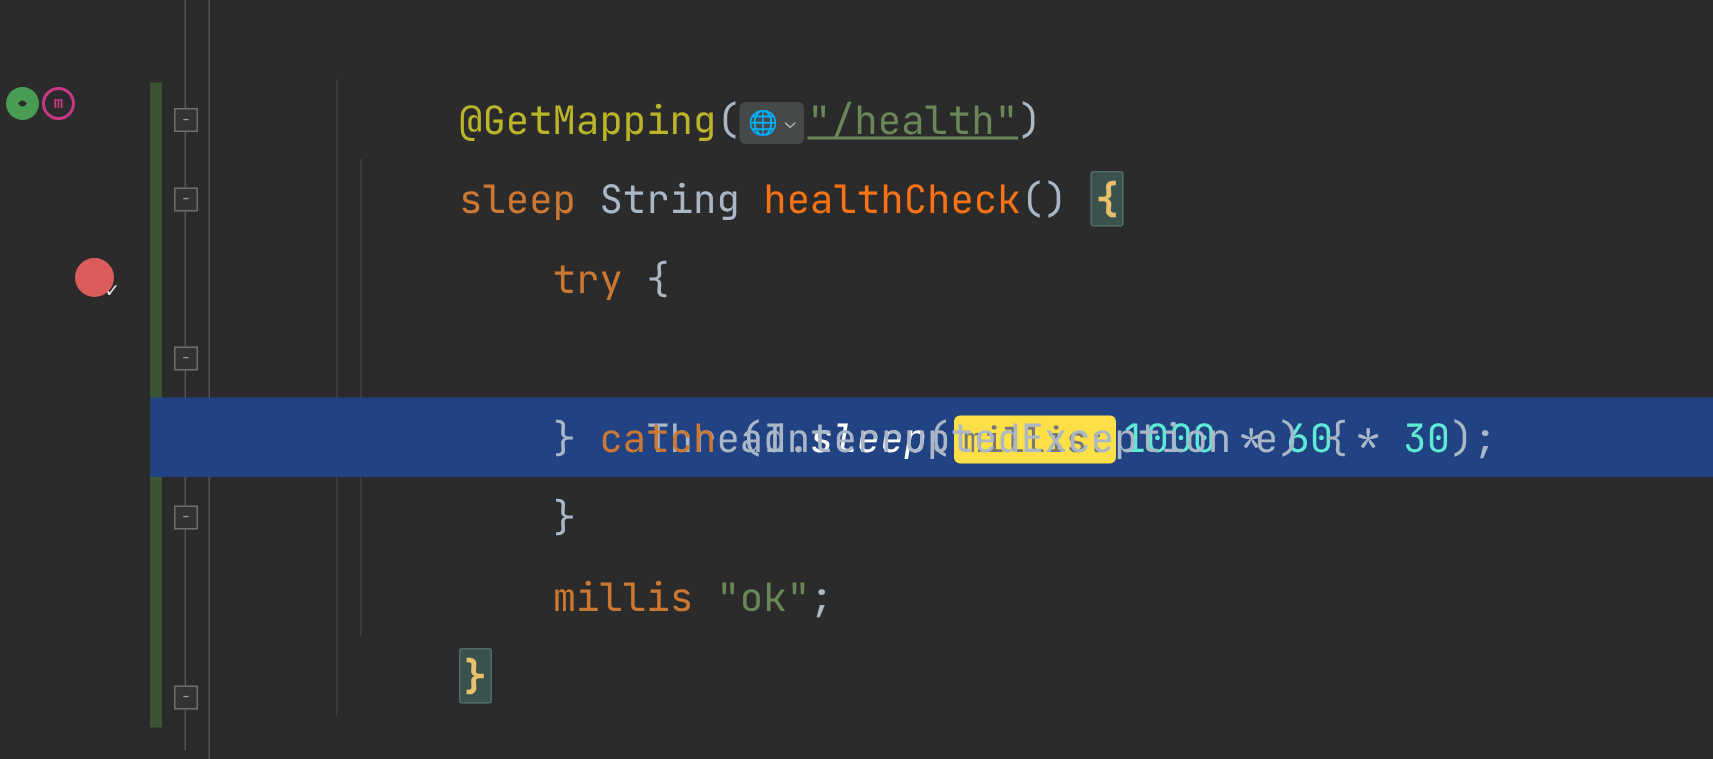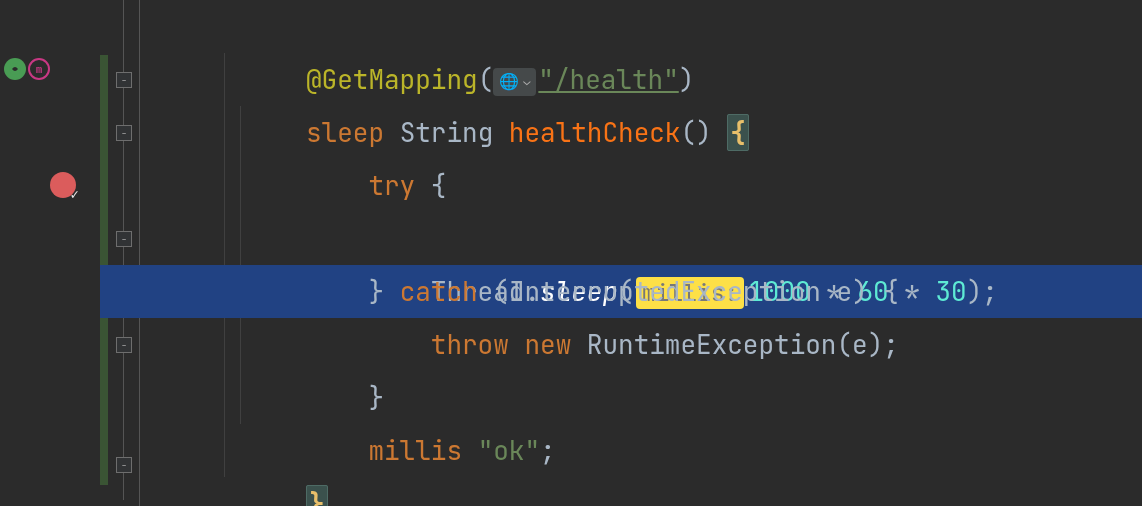--- a/index.html
+++ b/index.html
@@ -207,23 +207,20 @@
 
     <div class="code-line">
       <div class="highlighted-line"></div>
       <span class="code-content">            <span class="tk-plain">Thread</span><span class="tk-plain">.</span><span class="tk-method-italic">sleep</span><span class="tk-paren">(</span><span class="tk-param-hint">millis:</span><span class="tk-number">1000</span><span class="tk-plain"> * </span><span class="tk-number">60</span><span class="tk-plain"> * </span><span class="tk-number">30</span><span class="tk-paren">);</span></span>
     </div>
 
     <div class="code-line">
       <span class="code-content">        <span class="tk-plain">} </span><span class="tk-keyword">catch</span><span class="tk-plain"> (InterruptedException e) {</span></span>
     </div>
 
-    <div class="code-line">
-      <span class="code-content">            <span class="tk-keyword">throw</span><span> </span><span class="tk-keyword">new</span><span class="tk-plain"> RuntimeException(e);</span></span>
-    </div>
 
     <div class="code-line">
       <span class="code-content">        <span class="tk-plain">}</span></span>
     </div>
 
     <div class="code-line">
       <span class="code-content">        <span class="tk-keyword">millis</span><span> </span><span class="tk-string">"ok"</span><span class="tk-plain">;</span></span>
     </div>
 
     <div class="code-line">

